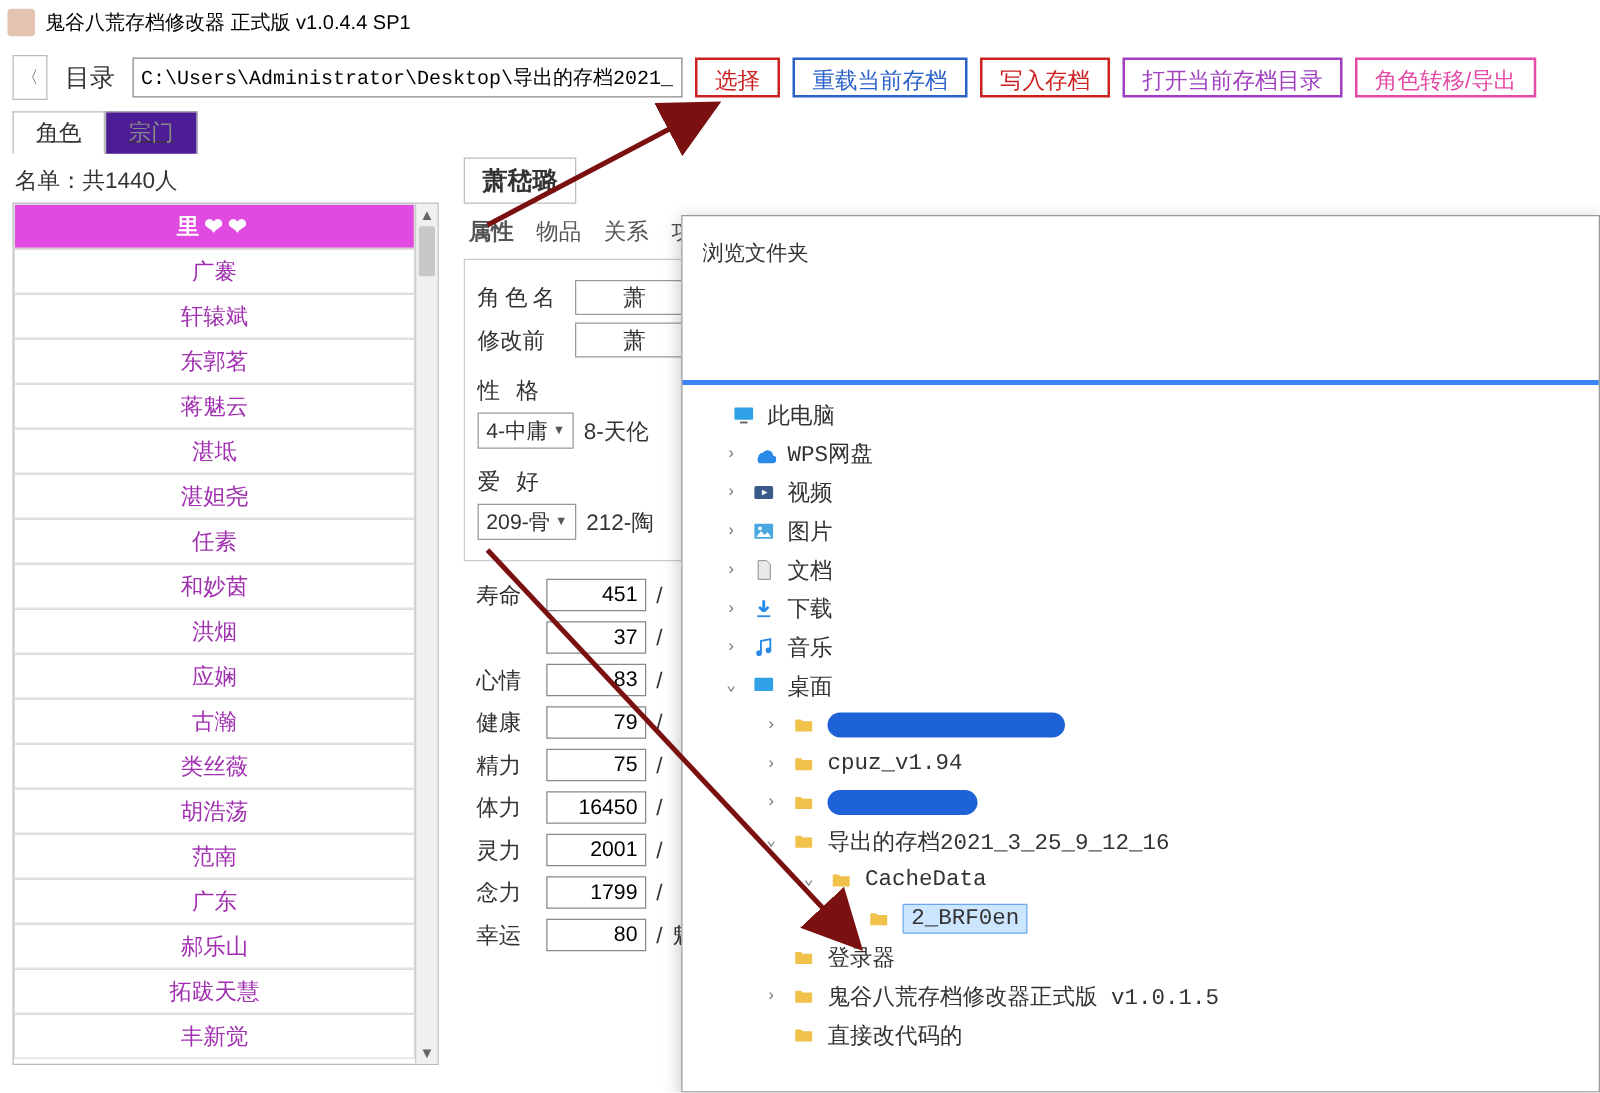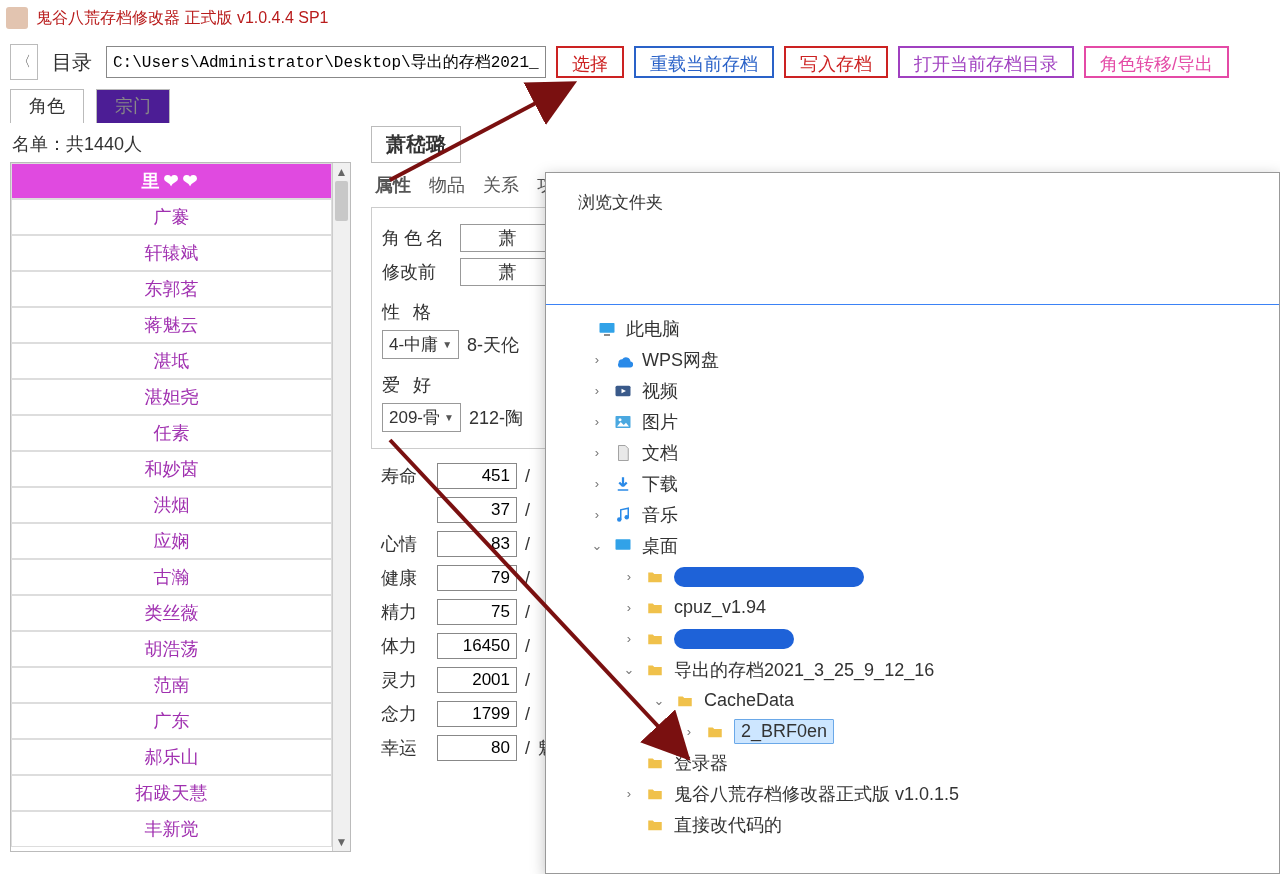--- a/index.html
+++ b/index.html
@@ -11,21 +11,21 @@
     overflow: hidden;
     width: 1280px;
     height: 874px;
     position: relative;
   }
   .titlebar {
     height: 36px;
     display: flex;
     align-items: center;
     padding: 0 6px;
-    color: #b91c1c;
+    color: #000000;
     font-size: 16px;
   }
   .titlebar .tb-icon {
     width: 22px; height: 22px;
     background: #e2c4b0;
     border-radius: 3px;
     margin-right: 8px;
   }
   .toprow {
     display: flex;
@@ -57,23 +57,24 @@
     background: #fff;
     font-size: 18px;
     cursor: pointer;
   }
   .btn-red   { border-color: #c22; color: #c22; }
   .btn-blue  { border-color: #2a62c8; color: #2a62c8; }
   .btn-purple{ border-color: #a040c0; color: #a040c0; }
   .btn-pink  { border-color: #e44aa6; color: #e44aa6; }
   .tabs {
     display: flex;
-    gap: 12px;
+    gap: 0;
     padding-left: 10px;
     height: 34px;
+    text-decoration: underline;
   }
   .tab {
     border: 1px solid #bbb;
     border-bottom: none;
     padding: 4px 18px;
     font-size: 18px;
     background: #fff;
     position: relative;
     top: 1px;
     cursor: pointer;
@@ -191,26 +192,26 @@
     left: 545px; top: 172px;
     width: 735px; height: 702px;
     background: #fff;
     border: 1px solid #999;
     box-shadow: 0 4px 14px rgba(0,0,0,0.25);
     z-index: 10;
   }
   .browse-title {
     font-size: 17px;
     padding: 18px 16px 90px;
-    margin-left: 16px;
   }
   .tree {
-    border-top: 1px solid #3b82f6;
-    padding: 8px 16px;
-    font-size: 18px;
+    border-top: 4px solid #3b82f6;
+    padding: 8px 4px;
+    font-size: 18px;
+    font-family: Liberation Mono, monospace;
   }
   .tree-row {
     display: flex;
     align-items: center;
     gap: 8px;
     height: 31px;
     padding-right: 8px;
     cursor: pointer;
   }
   .tree-row .expander {

